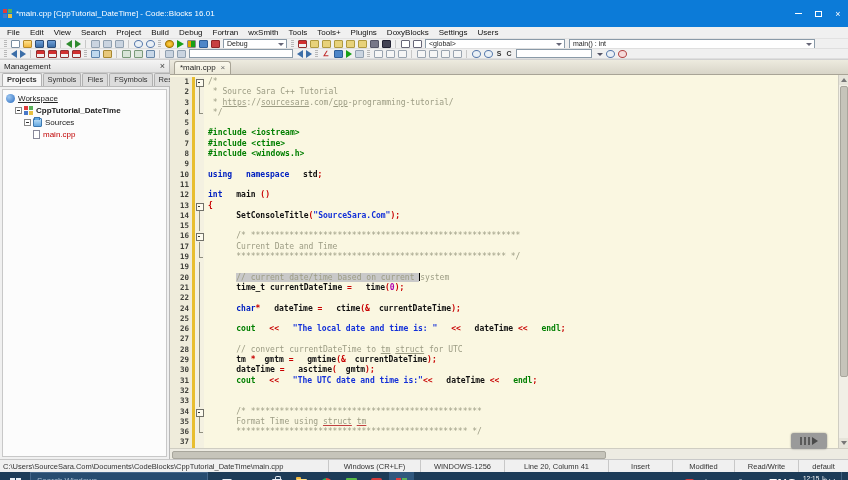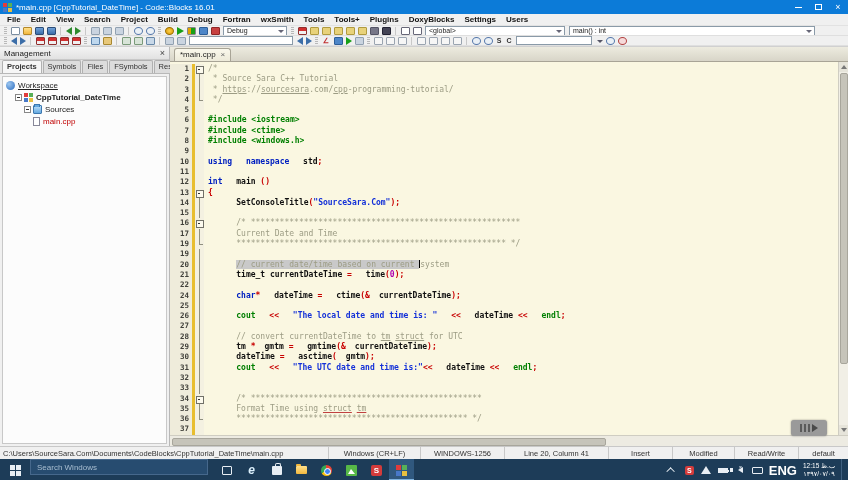--- a/index.html
+++ b/index.html
@@ -1,34 +1,34 @@
 <!DOCTYPE html>
 <html><head>
 <meta charset="utf-8">
 <style>
   *{box-sizing:border-box;margin:0;padding:0;}
   html,body{width:848px;height:480px;overflow:hidden;}
   body{font-family:"Liberation Sans",sans-serif;}
   .screen{position:relative;width:848px;height:480px;background:#F0F0F0;overflow:hidden;}
 
   
-  .titlebar{height:14px;background:#0C7BD8;display:flex;align-items:center;color:#fff;font-size:8px;padding-left:3px;}
+  .titlebar{height:27px;background:#0C7BD8;display:flex;align-items:center;color:#fff;font-size:8px;padding-left:3px;}
   .cb-logo{width:9px;height:9px;display:grid;grid-template-columns:4px 4px;grid-template-rows:4px 4px;gap:1px;margin-right:4px;flex:none;}
   .cb-logo i{display:block;}
   .cb-logo i:nth-child(1){background:#E03C3C}.cb-logo i:nth-child(2){background:#58B058}
   .cb-logo i:nth-child(3){background:#4878C8}.cb-logo i:nth-child(4){background:#E8C040}
   .title-text{flex:1;white-space:nowrap;overflow:hidden;}
   .winbtns{display:flex;align-items:center;height:100%;}
   .winbtn{width:20px;height:100%;display:flex;align-items:center;justify-content:center;color:#fff;font-size:9px;cursor:default;}
   .winbtn .bar{width:7px;height:1px;background:#fff;}
   .winbtn .box{width:7px;height:6px;border:1px solid #fff;}
 
   
   .menubar{height:12px;background:#F0F0F0;display:flex;align-items:center;font-size:8px;color:#111;border-bottom:1px solid #E2E2E2;padding-left:2px;}
-  .menu-item{padding:19px 5px;white-space:nowrap;font-weight:bold;}
+  .menu-item{padding:19px 5px;white-space:nowrap;}
 
   
   .toolbar{height:10px;background:#F0F0F0;display:flex;align-items:center;border-bottom:1px solid #DFDFDF;padding-left:2px;overflow:hidden;}
   .grip{width:3px;height:8px;margin:0 2px;background:repeating-linear-gradient(180deg,#B8B8B8 0 1px,transparent 1px 2px);flex:none;}
   .tsep{width:1px;height:8px;background:#C8C8C8;margin:0 3px;flex:none;}
   .tbi{display:inline-block;width:9px;height:8px;margin:0 1.5px;border:1px solid #90A0B0;background:#CAD4E0;border-radius:1px;flex:none;position:relative;font-size:7px;line-height:8px;text-align:center;color:#334;}
   .g-page{background:#fff;border-color:#7A8DA0;}
   .g-folder{background:linear-gradient(#FFE08A,#F2B83E);border-color:#B5882A;}
   .g-floppy{background:linear-gradient(#6FA0D8,#3C6EA8);border-color:#2D4D77;}
   .g-steel{background:#CAD4E0;}

